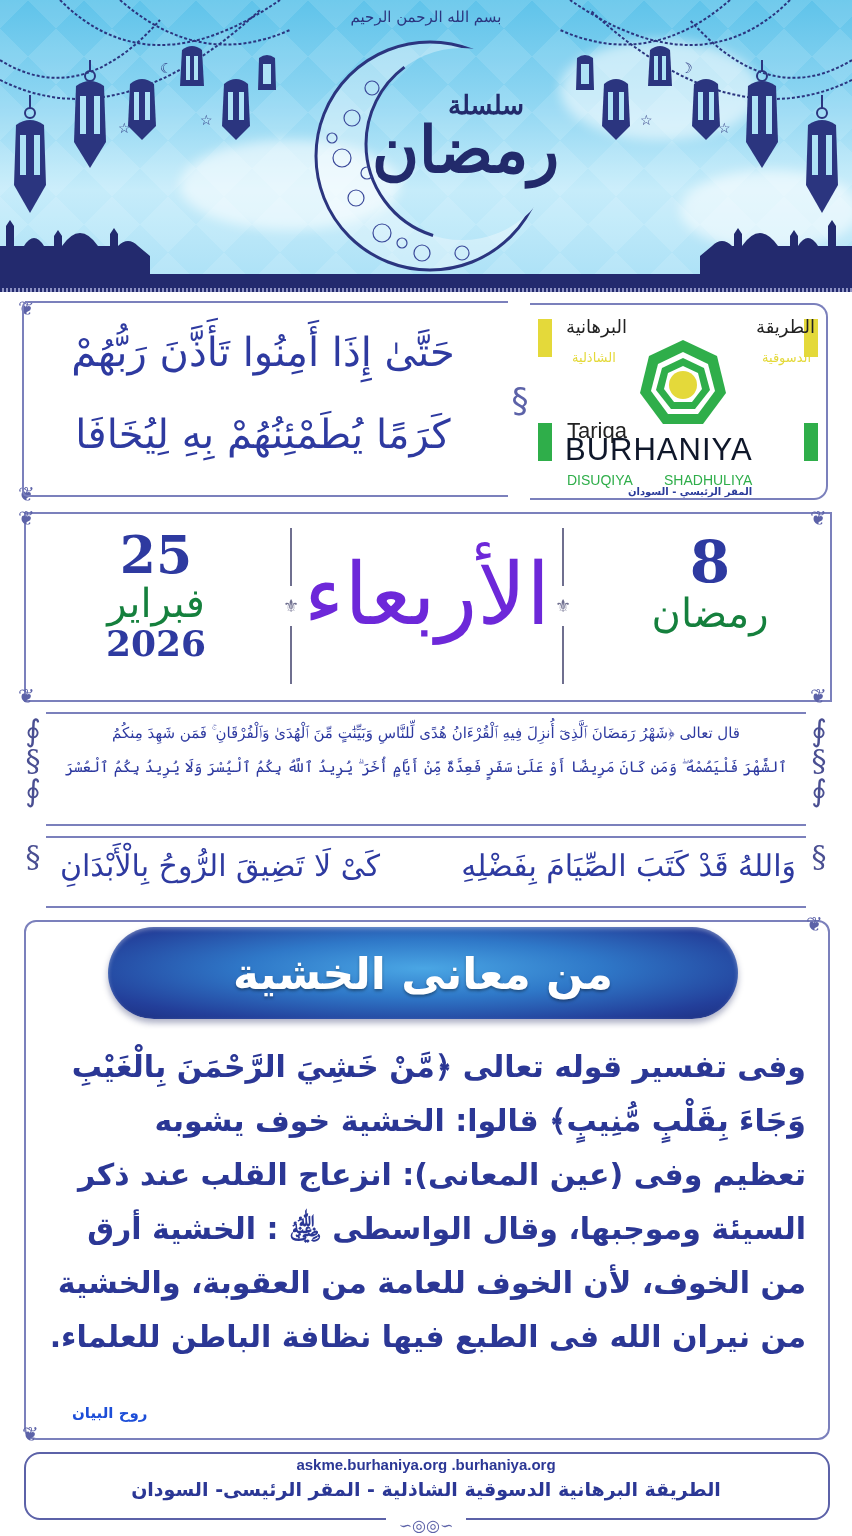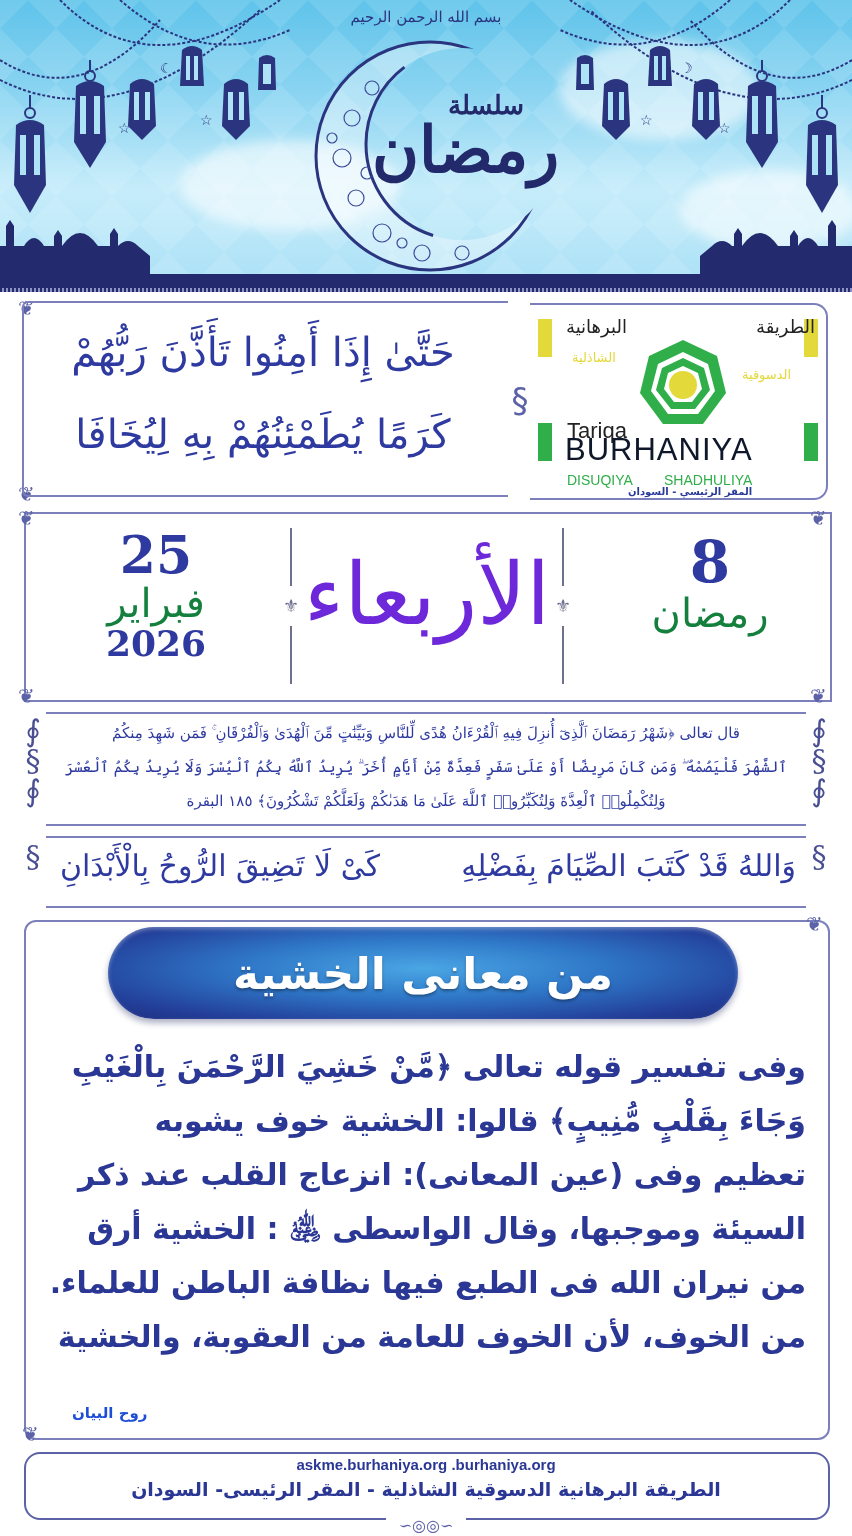--- a/index.html
+++ b/index.html
@@ -375,21 +375,21 @@
 <div class="verse-divider">§</div>
 
 <div class="logo-box">
   <div class="logo-bar" style="left:8px;top:14px;background:#e4d93a;"></div>
   <div class="logo-bar" style="left:274px;top:14px;background:#e4d93a;"></div>
   <div class="logo-bar" style="left:8px;top:118px;background:#2fae4a;"></div>
   <div class="logo-bar" style="left:274px;top:118px;background:#2fae4a;"></div>
 </div>
 <div class="logo-ar" style="left:756px;top:316px;">الطريقة</div>
 <div class="logo-ar" style="left:566px;top:316px;">البرهانية</div>
-<div class="logo-ar-y" style="left:742px;top:350px;margin-top:17px;">الدسوقية</div>
+<div class="logo-ar-y" style="left:762px;top:350px;">الدسوقية</div>
 <div class="logo-ar-y" style="left:572px;top:350px;">الشاذلية</div>
 <svg style="position:absolute;left:638px;top:338px;" width="90" height="90" viewBox="0 0 90 90">
   <polygon points="45,2 79,18 88,55 65,86 25,86 2,55 11,18" fill="#2fae4a"></polygon>
   <polygon points="45,14 70,26 77,53 60,76 30,76 13,53 20,26" fill="#fff"></polygon>
   <polygon points="45,20 66,30 72,52 57,71 33,71 18,52 24,30" fill="#2fae4a"></polygon>
   <polygon points="45,28 60,35 64,51 54,64 36,64 26,51 30,35" fill="#fff"></polygon>
   <circle cx="45" cy="47" r="14" fill="#e4d93a"></circle>
 </svg>
 <div class="tariqa">Tariqa</div>
 <div class="burhaniya">BURHANIYA</div>
@@ -417,42 +417,41 @@
 <div class="date-col" style="left:610px;top:524px;width:200px;">
   <div class="big-num" style="font-size:58px;">8</div>
   <div class="month-name">رمضان</div>
 </div>
 
 <div class="scroll-orn" style="left:18px;top:716px;height:110px;">∮<br>§<br>∮</div>
 <div class="scroll-orn" style="left:804px;top:716px;height:110px;">∮<br>§<br>∮</div>
 <div class="quran-panel">
   <div class="quran-line" style="top:10px;">قال تعالى ﴿شَهْرُ رَمَضَانَ ٱلَّذِىٓ أُنزِلَ فِيهِ ٱلْقُرْءَانُ هُدًى لِّلنَّاسِ وَبَيِّنَٰتٍ مِّنَ ٱلْهُدَىٰ وَٱلْفُرْقَانِ ۚ فَمَن شَهِدَ مِنكُمُ</div>
   <div class="quran-line" style="top:44px;">ٱلشَّهْرَ فَلْيَصُمْهُ ۖ وَمَن كَانَ مَرِيضًا أَوْ عَلَىٰ سَفَرٍ فَعِدَّةٌ مِّنْ أَيَّامٍ أُخَرَ ۗ يُرِيدُ ٱللَّهُ بِكُمُ ٱلْيُسْرَ وَلَا يُرِيدُ بِكُمُ ٱلْعُسْرَ</div>
-  <div class="quran-line" style="top:78px;">وَلِتُكْمِلُوا۟ ٱلْعِدَّةَ وَلِتُكَبِّرُوا۟ ٱللَّهَ عَلَىٰ مَا هَدَىٰكُمْ وَلَعَلَّكُمْ تَشْكُرُونَ﴾ ١٨٥ البقرة</div>
 </div>
 
 <div class="scroll-orn" style="left:18px;top:842px;">§</div>
 <div class="scroll-orn" style="left:804px;top:842px;">§</div>
 <div class="poem-panel">
   <div class="poem-half" style="right:10px;">وَاللهُ قَدْ كَتَبَ الصِّيَامَ بِفَضْلِهِ</div>
   <div class="poem-half" style="left:14px;">كَىْ لَا تَضِيقَ الرُّوحُ بِالْأَبْدَانِ</div>
 </div>
 
 <div class="article-panel"></div>
 <div class="corner" style="left:806px;top:914px;">❦</div>
 <div class="corner" style="left:22px;top:1424px;">❦</div>
 <div class="title-pill">
   <span class="title-text">من معانى الخشية</span>
 </div>
 <div class="article-body">
   <span class="article-line">وفى تفسير قوله تعالى ﴿مَّنْ خَشِيَ الرَّحْمَنَ بِالْغَيْبِ</span>
   <span class="article-line">وَجَاءَ بِقَلْبٍ مُّنِيبٍ﴾ قالوا: الخشية خوف يشوبه</span>
   <span class="article-line">تعظيم وفى (عين المعانى): انزعاج القلب عند ذكر</span>
   <span class="article-line">السيئة وموجبها، وقال الواسطى ﵁ : الخشية أرق</span>
+  <span class="article-line">من الخوف، لأن الخوف للعامة من العقوبة، والخشية</span>
   <span class="article-line">من نيران الله فى الطبع فيها نظافة الباطن للعلماء.</span>
-  <span class="article-line">من الخوف، لأن الخوف للعامة من العقوبة، والخشية</span>
 </div>
 <div class="source">روح البيان</div>
 
 <div class="footer-panel"></div>
 <div class="footer-url">askme.burhaniya.org .burhaniya.org</div>
 <div class="footer-org">الطريقة البرهانية الدسوقية الشاذلية - المقر الرئيسى- السودان</div>
 <div class="footer-orn">∽◎◎∽</div>
 
 </body></html>

